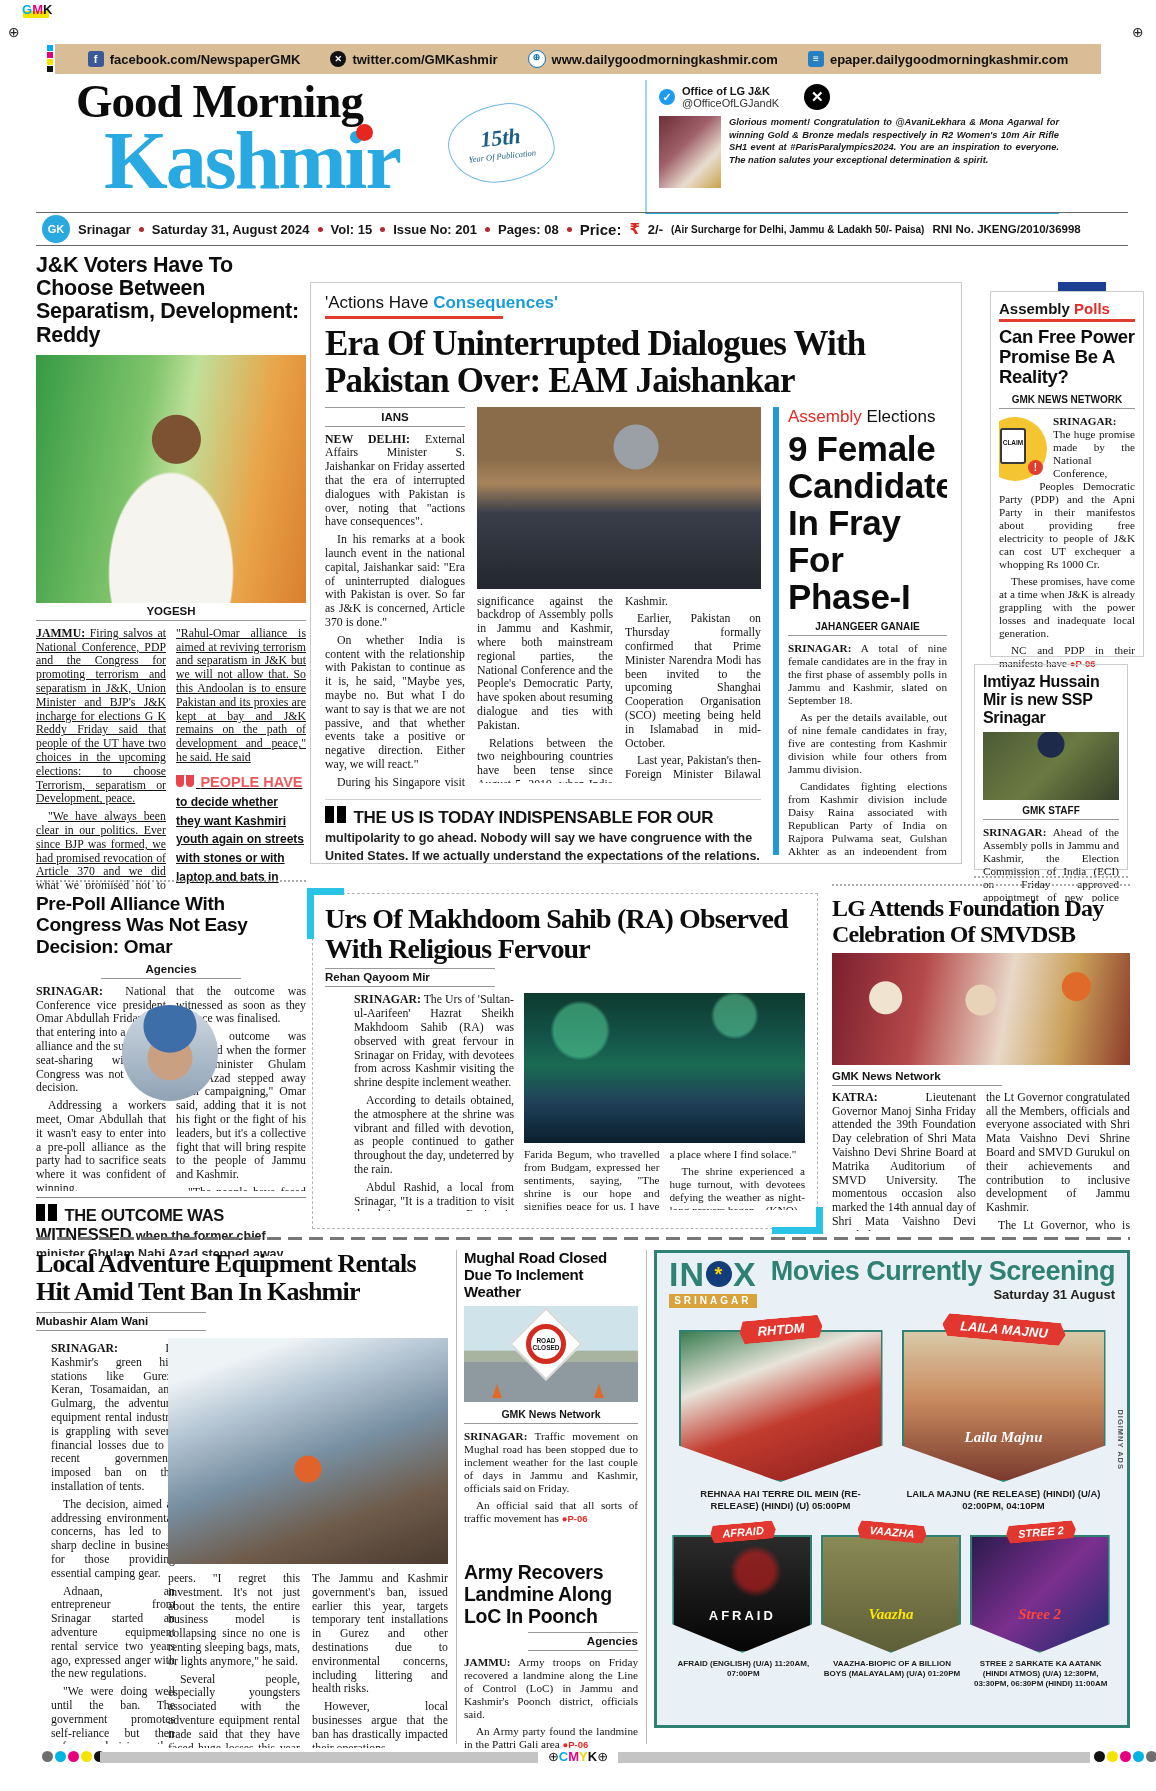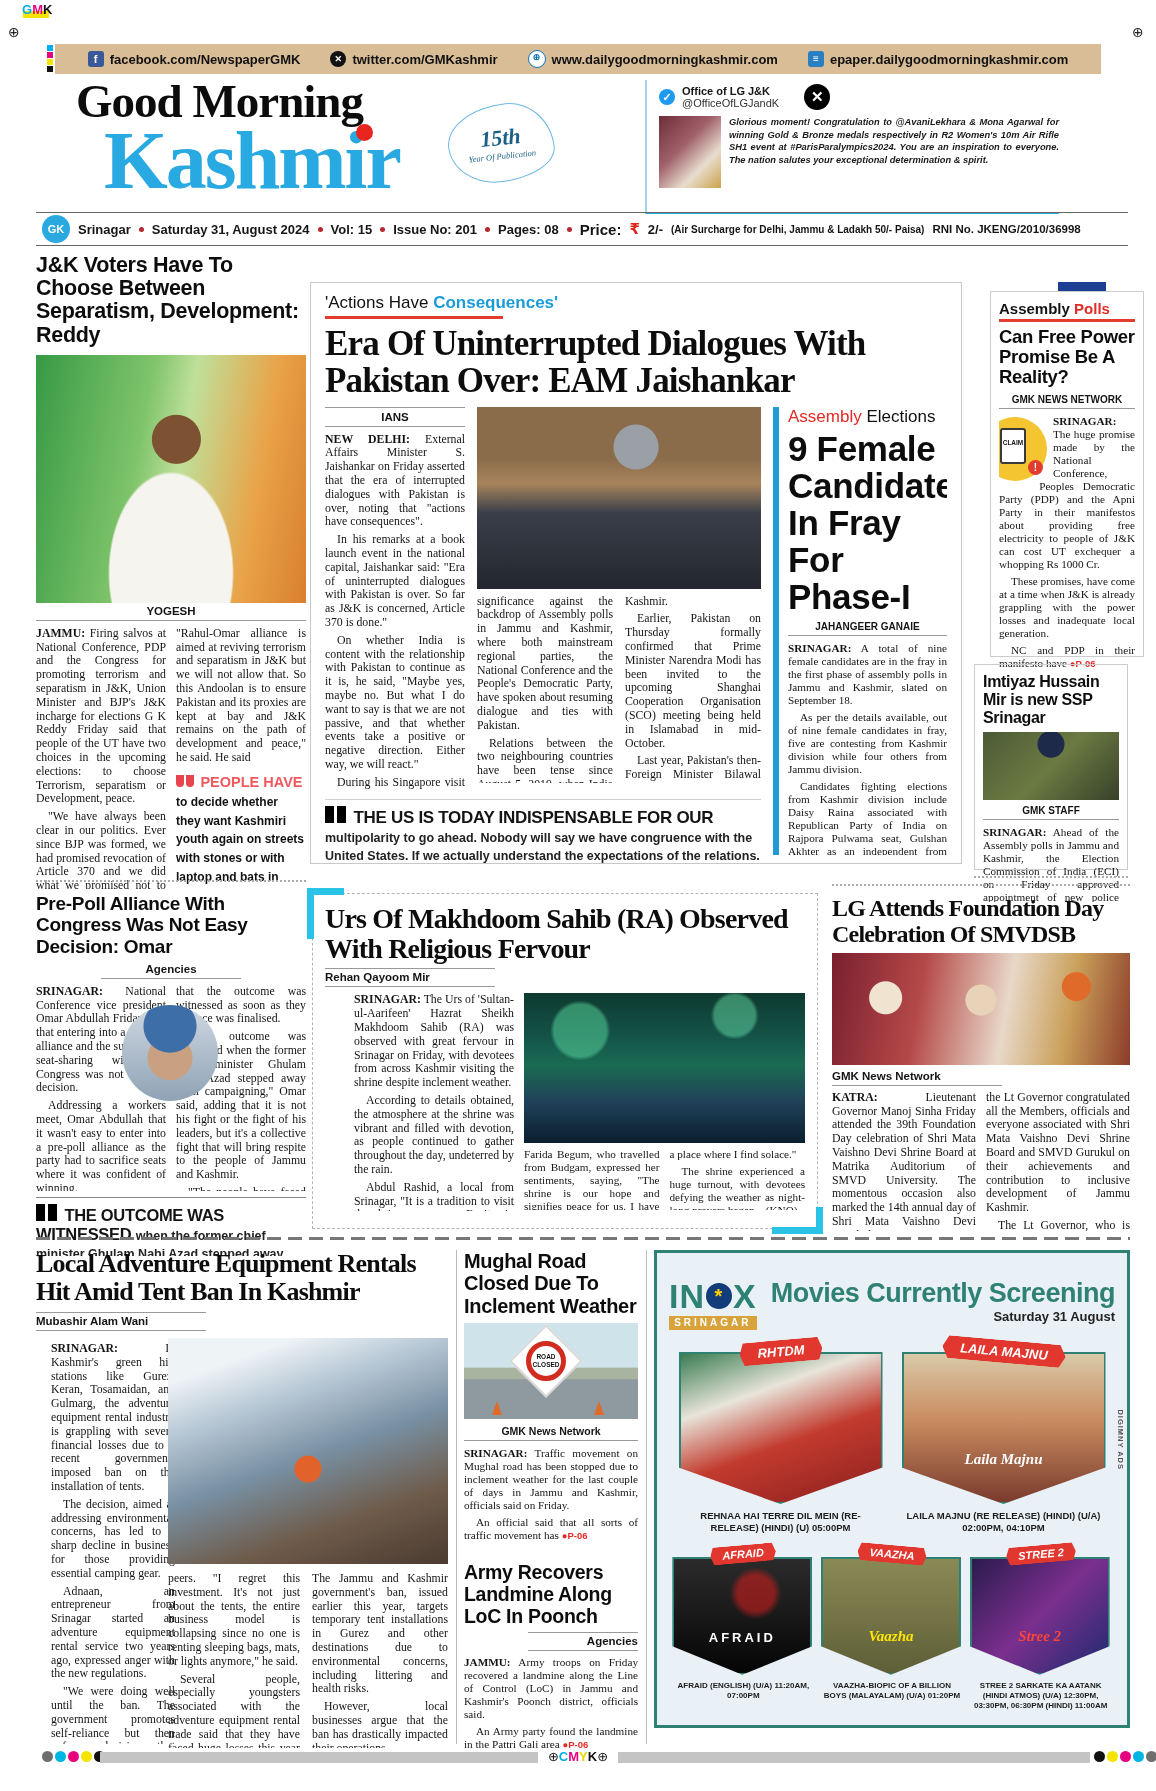--- a/index.html
+++ b/index.html
@@ -75,21 +75,21 @@
   .vline{position:absolute;width:1px;background:#bbb;}
   
   #story-reddy{position:absolute;left:36px;top:254px;width:270px;height:624px;}
   #story-reddy .hl{font-size:21.5px;line-height:1.08;}
   .ph{position:relative;overflow:hidden;}
   .ph-reddy{width:270px;height:248px;margin-top:8px;background:
      radial-gradient(circle at 52% 34%,#7d5233 0 24px,transparent 25px),
      radial-gradient(ellipse at 50% 88%,#f6f4ee 0 32%,transparent 33%),
      linear-gradient(100deg,#379a45,#7fc46a 38%,#bfe09a 52%,#e9a348 78%,#d97f2e);}
   #story-reddy .cols{display:flex;gap:10px;margin-top:4px;}
-  #story-reddy .col{width:130px;height:262px;}
+  #story-reddy .col{width:130px;height:262px;text-decoration:underline;}
   .rquote{font-family:"Liberation Sans",sans-serif;font-weight:bold;margin:8px 0;line-height:1.18;}
   .rquote .qm i{display:inline-block;width:8px;height:12px;background:#e8444e;border-radius:0 0 6px 6px;margin-right:2px;}
   .rquote .qlead{color:#f05a5f;font-size:14.5px;}
   .rquote .qrest{font-size:12px;color:#111;}
   
   #box-jais{position:absolute;left:310px;top:282px;width:652px;height:582px;border:1px solid #c9c9c9;
             padding:10px 14px;box-sizing:border-box;}
   #box-jais .kick{font:17px "Liberation Sans",sans-serif;color:#111;}
   #box-jais .kick .blue{color:#1a9cd8;font-weight:bold;}
   .kline{width:178px;height:2.5px;background:#e23c2e;margin:3px 0 6px;}
@@ -191,39 +191,39 @@
   #story-tent .by{width:170px;text-align:left;margin:6px 0 6px;border-top:1px solid #999;}
   #story-tent .tcol1{position:absolute;left:15px;top:92px;width:124px;height:402px;}
   .ph-trek{position:absolute;left:132px;top:88px;width:280px;height:226px;background:
      radial-gradient(circle at 50% 58%,#e2622b 0 13px,transparent 14px),
      linear-gradient(160deg,#eef3f6 0 14%,#b9c9d6 30%,#7890a3 52%,#6e5b4a 76%,#4a3b30);}
   #story-tent .tcol2{position:absolute;left:132px;top:322px;width:132px;height:176px;}
   #story-tent .tcol3{position:absolute;left:276px;top:322px;width:136px;height:176px;}
   #vline1{left:456px;top:1250px;height:494px;}
   #vline2{left:646px;top:1250px;height:494px;}
   #story-mughal{position:absolute;left:464px;top:1250px;width:174px;height:300px;}
-  #story-mughal .hl{font-size:20px;line-height:1.12;}
+  #story-mughal .hl{font-size:15px;line-height:1.12;}
   .ph-road{width:174px;height:96px;margin-top:6px;background:
      linear-gradient(180deg,#cfe3ea 0 46%,#a8b49f 47% 58%,#8f9aa0 59% 100%);}
   .ph-road .sign{position:absolute;left:56px;top:12px;width:52px;height:52px;background:#fff;
                  transform:rotate(45deg);border:2px solid #d8d8d8;box-sizing:border-box;}
   .ph-road .ring{position:absolute;left:62px;top:18px;width:40px;height:40px;border-radius:50%;background:#fff;
                  border:5px solid #d22b1f;box-sizing:border-box;display:flex;flex-direction:column;
                  align-items:center;justify-content:center;font:bold 6.5px/1.2 "Liberation Sans",sans-serif;color:#111;}
   .ph-road .cone{position:absolute;bottom:4px;width:0;height:0;border-left:5px solid transparent;
                  border-right:5px solid transparent;border-bottom:14px solid #e06a2a;}
   #story-mughal .by{font-size:10.5px;margin-top:4px;}
   #story-mughal .plist{height:116px;overflow:hidden;}
   #story-army{position:absolute;left:464px;top:1562px;width:174px;height:186px;}
   #story-army .hl{font-size:19.5px;line-height:1.12;}
   #story-army .by{width:110px;margin:5px 0 5px auto;text-align:right;border-top:1px solid #999;}
   #story-army .plist{height:104px;overflow:hidden;}
   
   #inox{position:absolute;left:654px;top:1250px;width:476px;height:478px;border:3px solid #2f8174;
-        background:#e9f1f6;padding:26px 12px;box-sizing:border-box;}
+        background:#e9f1f6;padding:4px 12px;box-sizing:border-box;}
   .inox-head{display:flex;gap:14px;align-items:flex-start;}
   .inox-logo .brand{font:bold 34px/1 "Liberation Sans",sans-serif;color:#2f8174;letter-spacing:1px;display:flex;align-items:center;}
   .inox-logo .star{display:inline-block;width:26px;height:26px;border-radius:50%;background:#123c7a;color:#ffd200;
                    text-align:center;font:bold 20px/26px "Liberation Sans",sans-serif;margin:0 1px;}
   .inox-logo .city{margin-top:3px;background:#d9a33c;color:#fff;text-align:center;
                    font:bold 10px/14px "Liberation Sans",sans-serif;letter-spacing:3px;}
   .inox-title{flex:1;}
   .inox-title .t{font:bold 27px/1.05 "Liberation Sans",sans-serif;color:#2f8174;letter-spacing:-0.5px;text-align:center;}
   .inox-title .d{font:bold 13px "Liberation Sans",sans-serif;color:#222;text-align:right;margin-top:2px;}
   .mrow{display:flex;justify-content:space-around;margin-top:22px;}

